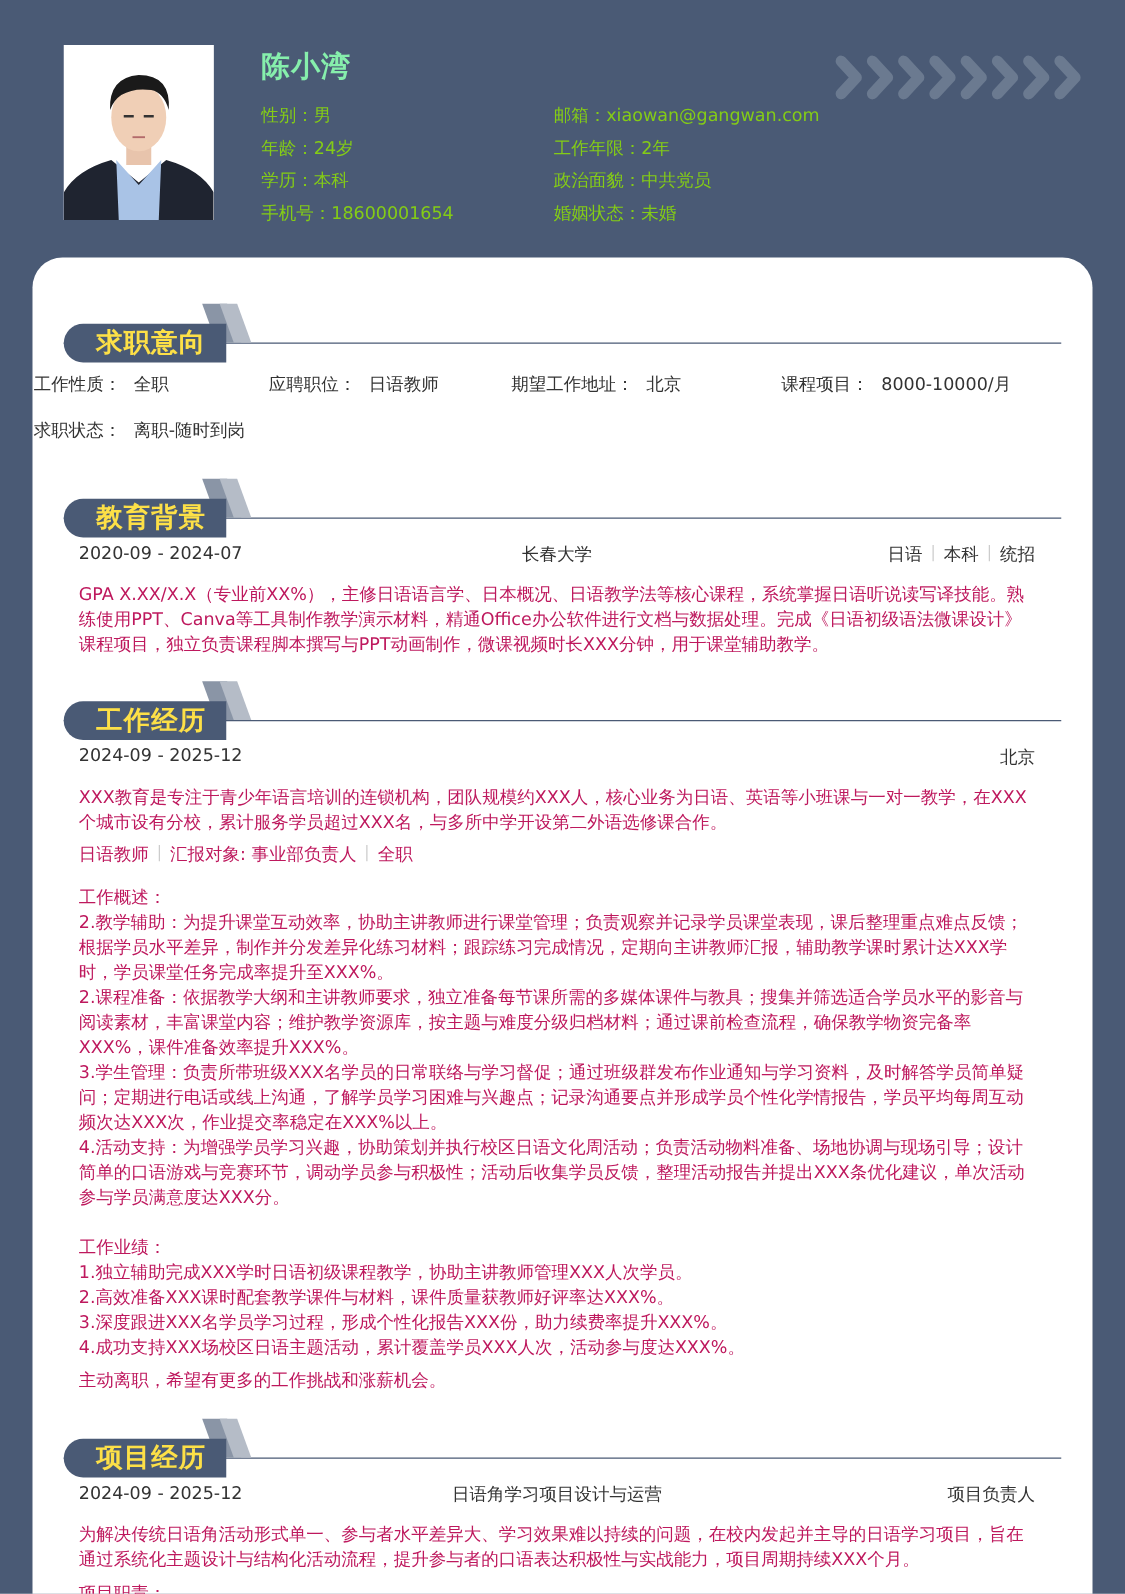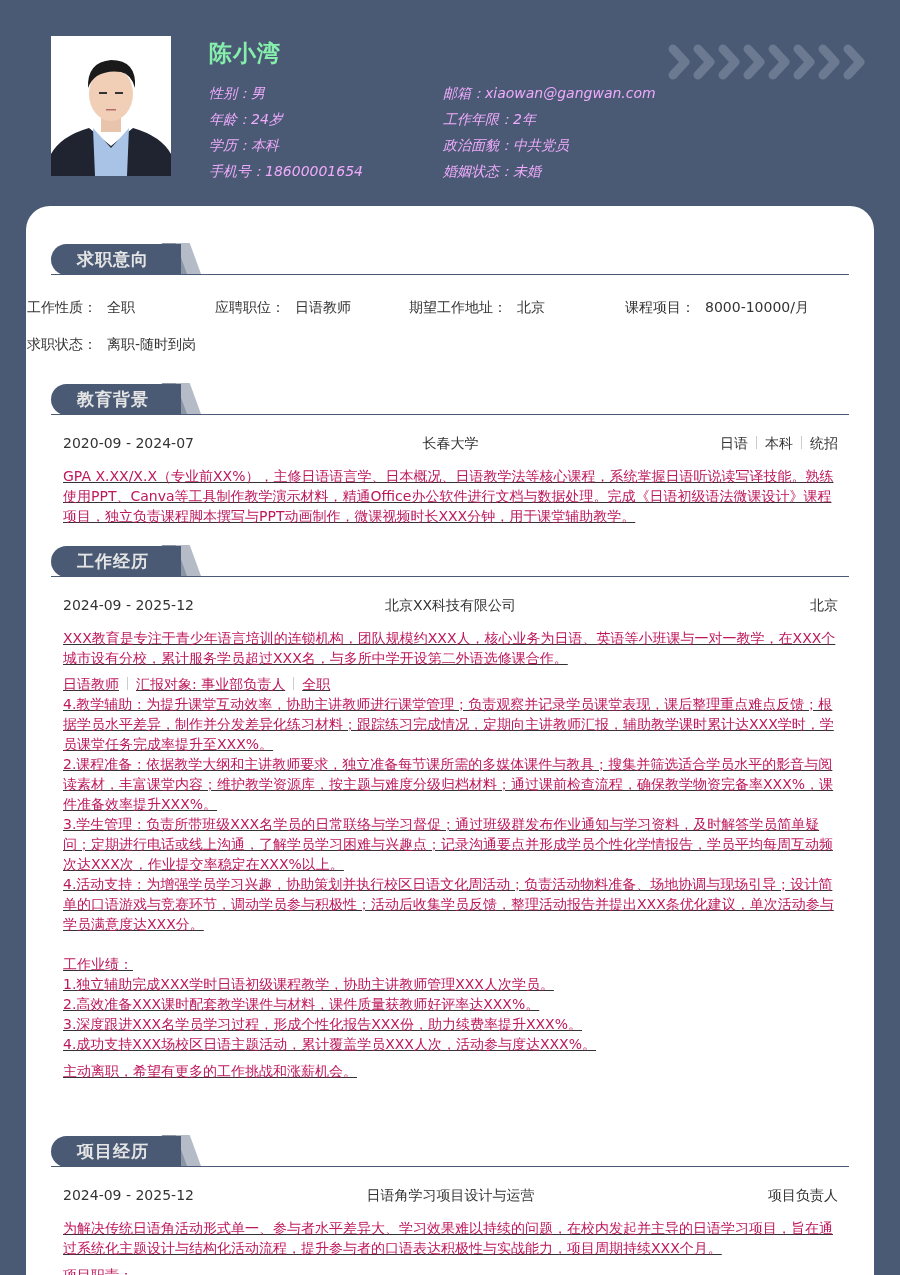--- a/index.html
+++ b/index.html
@@ -18,52 +18,52 @@
   }
   .photo svg { display: block; }
   .name {
     position: absolute; left: 209px; top: 38px;
     font-size: 23px; font-weight: bold; color: #86efac; letter-spacing: 1px;
   }
   .info-col { position: absolute; top: 80px; }
   .info-col.left { left: 209px; }
   .info-col.right { left: 443px; }
   .info-row {
-    height: 26px; line-height: 26px; font-size: 14px; color: #f0abfc; white-space: nowrap; font-style: italic;
+    height: 26px; line-height: 26px; font-size: 14px; color: #84cc16; white-space: nowrap;
   }
   .chevrons {
     position: absolute; left: 668px; top: 44px; display: flex; gap: 0;
   }
   .chevrons svg { display: block; }
 
   
   .card {
     position: absolute; left: 26px; top: 206px; width: 848px; height: 1100px;
     background: #fff; border-radius: 24px 24px 0 0;
   }
   .section { position: absolute; left: 0; width: 848px; }
   .sec-head { position: relative; height: 32px; margin-left: 25px; width: 798px; }
   .sec-head .line {
     position: absolute; left: 0; right: 0; bottom: 0; height: 1.5px; background: #4a5a75;
   }
   .sec-head .pill {
-    position: absolute; left: 0; top: 1px; height: 31px; width: 130px;
+    position: absolute; left: 0; top: 16px; height: 31px; width: 130px;
     background: #4a5a75; border-radius: 16px 0 0 16px;
-    color: #e5e5e5; font-size: 17px; font-weight: bold; line-height: 31px;
+    color: #fde047; font-size: 21px; font-weight: bold; line-height: 31px;
     padding-left: 26px; letter-spacing: 1px;
   }
   .sec-head .stripe1 {
     position: absolute; left: 122px; top: 0; width: 20px; height: 31px;
     background: #8a95a6; transform: skewX(20deg); transform-origin: bottom left;
   }
   .sec-head .stripe2 {
     position: absolute; left: 136px; top: 0; width: 14px; height: 31px;
     background: #b5bcc7; transform: skewX(20deg); transform-origin: bottom left;
   }
-  .sec-body { padding: 0 36px 0 37px; font-size: 14px; color: #333; text-decoration: underline; }
+  .sec-body { padding: 0 46px 0 37px; font-size: 14px; color: #333; }
   .intent-grid { position: relative; height: 80px; }
   .intent-item { position: absolute; font-size: 14px; white-space: nowrap; }
   .intent-item .lbl { margin-right: 10px; }
   .row3 { position: relative; height: 20px; font-size: 14px; margin-top: 20px; }
   .row3 .l { position: absolute; left: 0; }
   .row3 .c { position: absolute; left: 0; right: 0; text-align: center; }
   .row3 .r { position: absolute; right: 0; }
   .tags span.sep {
     display: inline-block; width: 1px; height: 13px; background: #ccc; margin: 0 8px; vertical-align: -1px;
   }
@@ -165,28 +165,28 @@
   <div class="section" style="top:339px;">
     <div class="sec-head">
       <div class="line"></div>
       <div class="stripe1"></div>
       <div class="stripe2"></div>
       <div class="pill">工作经历</div>
     </div>
     <div class="sec-body">
       <div class="row3" style="margin-top:20px;">
         <span class="l">2024-09 - 2025-12</span>
-        <span class="c">北京XX科技有限公司</span>
         <span class="r">北京</span>
       </div>
       <div class="para mt">XXX教育是专注于青少年语言培训的连锁机构，团队规模约XXX人，核心业务为日语、英语等小班课与一对一教学，在XXX个城市设有分校，累计服务学员超过XXX名，与多所中学开设第二外语选修课合作。</div>
       <div class="para" style="margin-top:6px;">
         <span class="tags"><span>日语教师</span><span class="sep"></span><span>汇报对象: 事业部负责人</span><span class="sep"></span><span>全职</span></span>
       </div>
-      <div class="para">4.教学辅助：为提升课堂互动效率，协助主讲教师进行课堂管理；负责观察并记录学员课堂表现，课后整理重点难点反馈；根据学员水平差异，制作并分发差异化练习材料；跟踪练习完成情况，定期向主讲教师汇报，辅助教学课时累计达XXX学时，学员课堂任务完成率提升至XXX%。</div>
+      <div class="para" style="margin-top:14px;">工作概述：</div>
+      <div class="para">2.教学辅助：为提升课堂互动效率，协助主讲教师进行课堂管理；负责观察并记录学员课堂表现，课后整理重点难点反馈；根据学员水平差异，制作并分发差异化练习材料；跟踪练习完成情况，定期向主讲教师汇报，辅助教学课时累计达XXX学时，学员课堂任务完成率提升至XXX%。</div>
       <div class="para">2.课程准备：依据教学大纲和主讲教师要求，独立准备每节课所需的多媒体课件与教具；搜集并筛选适合学员水平的影音与阅读素材，丰富课堂内容；维护教学资源库，按主题与难度分级归档材料；通过课前检查流程，确保教学物资完备率XXX%，课件准备效率提升XXX%。</div>
       <div class="para">3.学生管理：负责所带班级XXX名学员的日常联络与学习督促；通过班级群发布作业通知与学习资料，及时解答学员简单疑问；定期进行电话或线上沟通，了解学员学习困难与兴趣点；记录沟通要点并形成学员个性化学情报告，学员平均每周互动频次达XXX次，作业提交率稳定在XXX%以上。</div>
       <div class="para">4.活动支持：为增强学员学习兴趣，协助策划并执行校区日语文化周活动；负责活动物料准备、场地协调与现场引导；设计简单的口语游戏与竞赛环节，调动学员参与积极性；活动后收集学员反馈，整理活动报告并提出XXX条优化建议，单次活动参与学员满意度达XXX分。</div>
       <div class="para" style="margin-top:20px;">工作业绩：</div>
       <div class="para">1.独立辅助完成XXX学时日语初级课程教学，协助主讲教师管理XXX人次学员。</div>
       <div class="para">2.高效准备XXX课时配套教学课件与材料，课件质量获教师好评率达XXX%。</div>
       <div class="para">3.深度跟进XXX名学员学习过程，形成个性化报告XXX份，助力续费率提升XXX%。</div>
       <div class="para">4.成功支持XXX场校区日语主题活动，累计覆盖学员XXX人次，活动参与度达XXX%。</div>
       <div class="para" style="margin-top:7px;">主动离职，希望有更多的工作挑战和涨薪机会。</div>
     </div>

